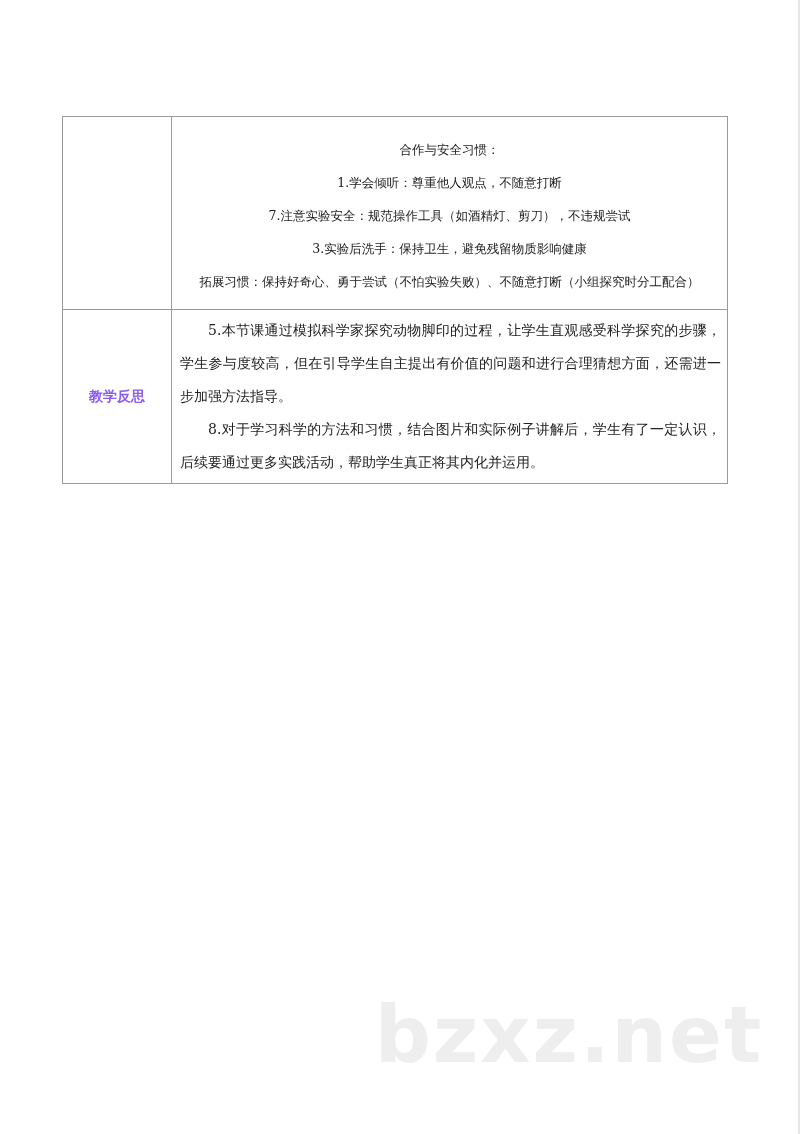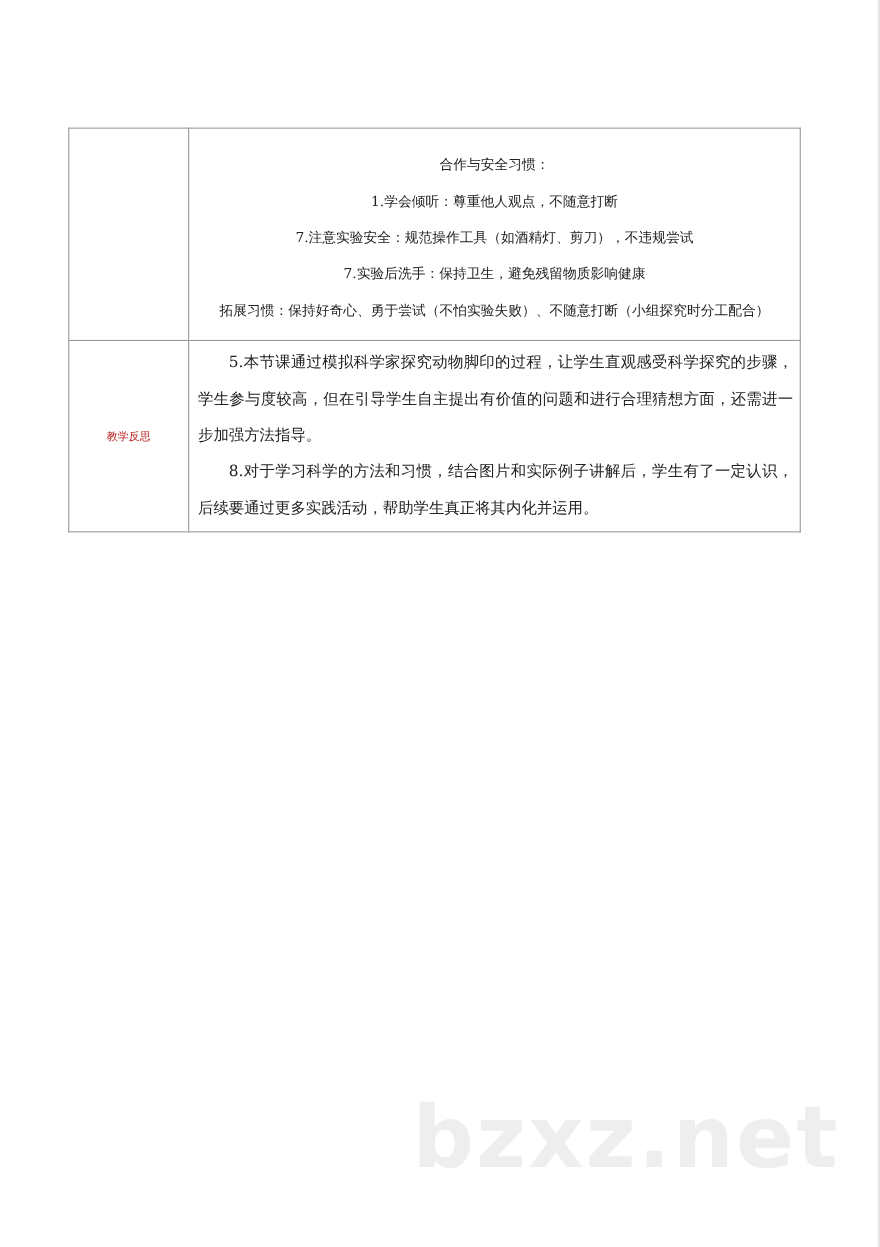--- a/index.html
+++ b/index.html
@@ -8,21 +8,21 @@
       overflow: hidden; font-family: "DejaVu Serif", "Liberation Serif", serif; color: #222;
     }
     .page-edge-right {
       position: absolute; top: 0; right: 0; width: 2px; height: 1134px; background: #e6e6e6;
     }
     table.lesson {
       position: absolute; left: 62px; top: 81px; width: 666px;
       border-collapse: collapse; table-layout: fixed; margin-top: 35px;
     }
     table.lesson td { border: 1.5px solid #9a9a9a; padding: 0; vertical-align: middle; }
-    td.label { width: 108px; text-align: center; font-family: "DejaVu Sans", "Liberation Sans", sans-serif; font-weight: normal; font-size: 10px; color: #b91c1c; }
+    td.label { width: 108px; text-align: center; font-family: "DejaVu Sans", "Liberation Sans", sans-serif; font-weight: bold; font-size: 14px; color: #8b5cf6; }
     td.habits { height: 192px; }
     .habits-inner { padding: 10px 4px 6px 4px; text-align: center; font-size: 12.5px; line-height: 33px; }
     .habits-inner .line { white-space: nowrap; }
     td.reflect { height: 164px; }
     .reflect-inner { padding: 4px 6px 4px 8px; font-size: 14px; line-height: 33px; text-align: justify; }
     .reflect-inner p { margin: 0; text-indent: 28px; }
     .watermark {
       position: absolute; left: 375px; top: 990px; font-family: "DejaVu Sans", "Liberation Sans", sans-serif;
       font-weight: bold; font-size: 78px; color: #eeeeee; letter-spacing: 2px; user-select: none;
     }
@@ -34,21 +34,21 @@
 
 <table class="lesson">
   <tbody>
       <tr>
     <td class="label"></td>
     <td class="habits">
       <div class="habits-inner">
         <div class="line">合作与安全习惯：</div>
         <div class="line">1.学会倾听：尊重他人观点，不随意打断</div>
         <div class="line">7.注意实验安全：规范操作工具（如酒精灯、剪刀），不违规尝试</div>
-        <div class="line">7.实验后洗手：保持卫生，避免残留物质影响健康</div>
+        <div class="line">3.实验后洗手：保持卫生，避免残留物质影响健康</div>
         <div class="line">拓展习惯：保持好奇心、勇于尝试（不怕实验失败）、不随意打断（小组探究时分工配合）</div>
       </div>
     </td>
   </tr>
   <tr>
     <td class="label">教学反思</td>
     <td class="reflect">
       <div class="reflect-inner">
         <p>5.本节课通过模拟科学家探究动物脚印的过程，让学生直观感受科学探究的步骤，学生参与度较高，但在引导学生自主提出有价值的问题和进行合理猜想方面，还需进一步加强方法指导。</p>
         <p>8.对于学习科学的方法和习惯，结合图片和实际例子讲解后，学生有了一定认识，后续要通过更多实践活动，帮助学生真正将其内化并运用。</p>

